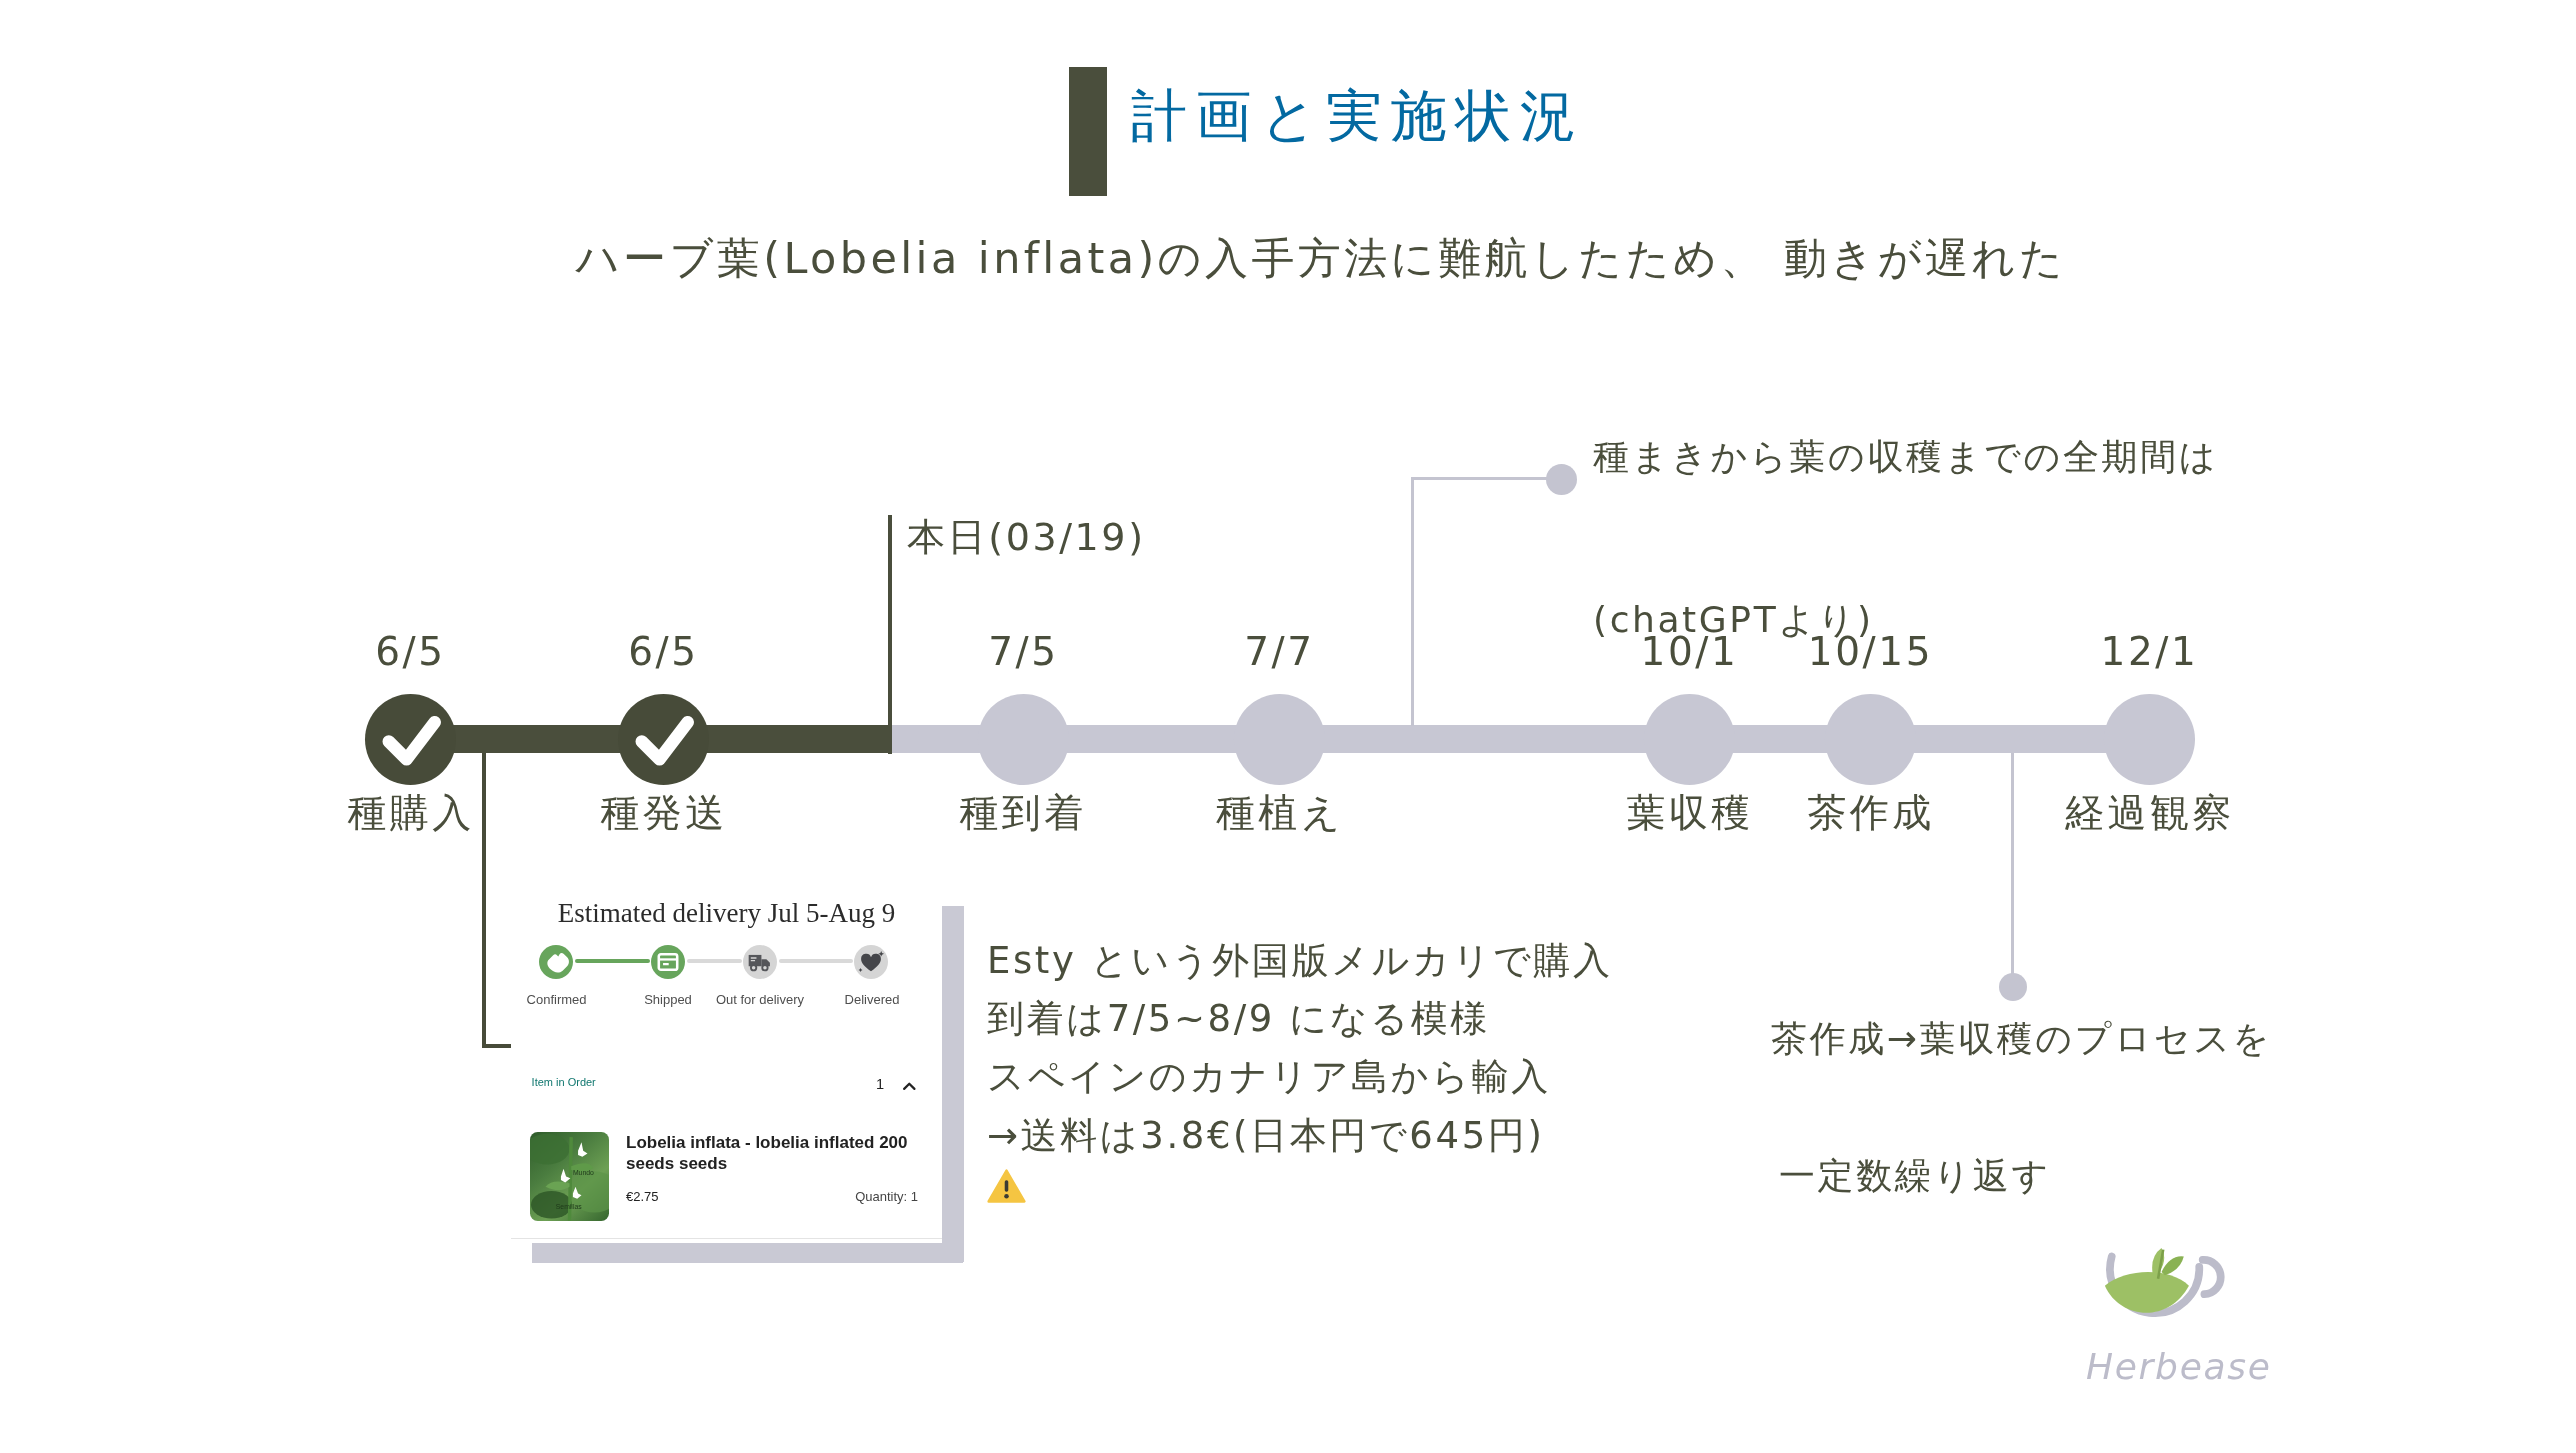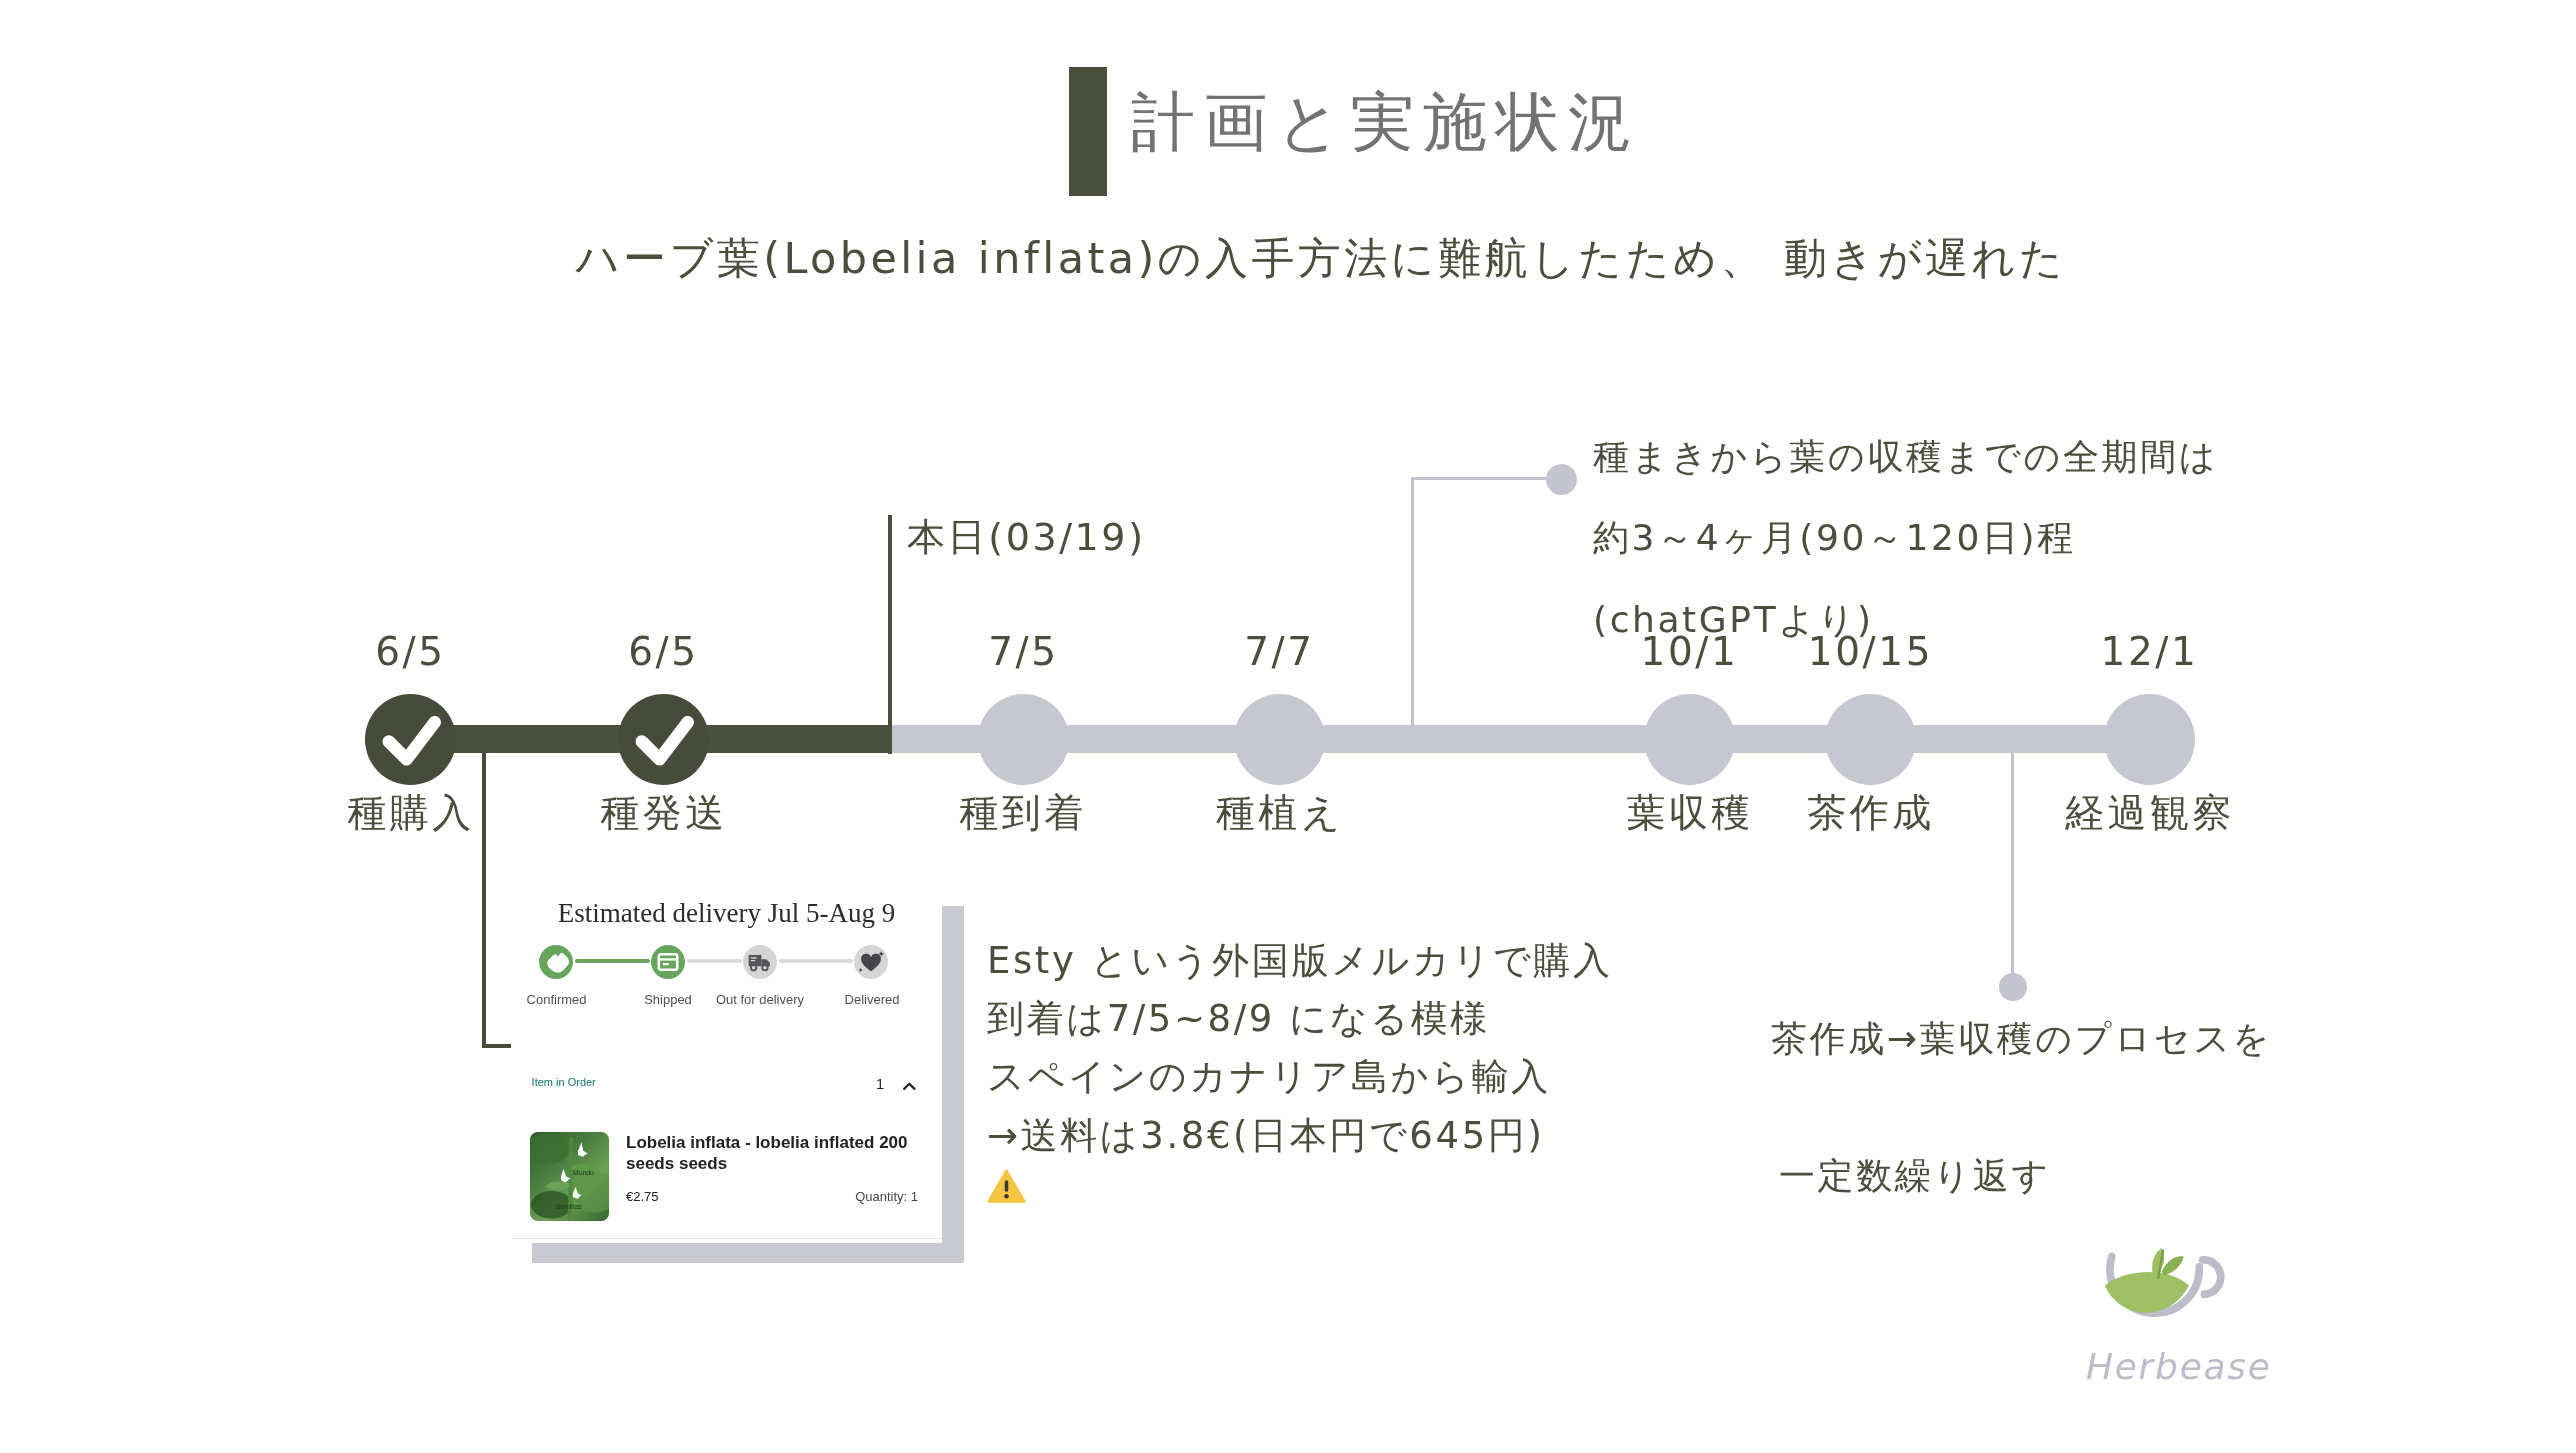--- a/index.html
+++ b/index.html
@@ -3,21 +3,21 @@
 <meta charset="utf-8">
 <style>
   html,body{margin:0;padding:0;background:#ffffff;}
   #canvas{position:relative;width:2576px;height:1453px;background:#ffffff;overflow:hidden;
           font-family:"DejaVu Sans","Liberation Sans",sans-serif;color:#4a4e3c;}
 
   .abs{position:absolute;}
 
   
   .title-bar{left:1069px;top:67px;width:38px;height:129px;background:#4a4e3c;}
-  .page-title{left:1131px;top:79px;font-size:64px;letter-spacing:8.6px;color:#737373;white-space:nowrap;}
+  .page-title{left:1131px;top:79px;font-size:56px;letter-spacing:8.6px;color:#0369a1;white-space:nowrap;}
 
   
   .intro-line{left:0;width:2576px;text-align:center;font-size:43px;letter-spacing:3.4px;color:#4a4e3c;white-space:nowrap;padding-left:33px;}
   .intro-1{top:230px;}
   .intro-2{top:319px;}
 
   
   .tl-bar{top:725px;height:28px;background:#c7c7d3;}
   .tl-bar.done{background:#4a4e3c;}
   .ms-circle{top:694px;width:91px;height:91px;border-radius:50%;background:#c7c7d3;}
@@ -83,21 +83,20 @@
   <div class="abs tl-bar" style="left:410px;width:1739px;"></div>
   <div class="abs tl-bar done" style="left:410px;width:480px;"></div>
 
   <div class="abs today-line"></div>
   <div class="abs today-label">本日(03/19)</div>
 
   <div class="abs conn" style="left:1411px;top:477px;width:3.4px;height:249px;"></div>
   <div class="abs conn" style="left:1411px;top:477px;width:142px;height:3.4px;"></div>
   <div class="abs conn-dot" style="left:1546px;top:464px;width:31px;height:31px;"></div>
   <div class="abs note" style="left:1593px;top:433px;">種まきから葉の収穫までの全期間は</div>
-  <div class="abs note" style="left:1593px;top:514px;">約3～4ヶ月(90～120日)程</div>
   <div class="abs note" style="left:1593px;top:596px;">(chatGPTより)</div>
 
   <div class="abs conn" style="left:2011px;top:753px;width:3.4px;height:221px;"></div>
   <div class="abs conn-dot" style="left:1999px;top:973px;width:28px;height:28px;"></div>
   <div class="abs note" style="left:1771px;top:1015px;">茶作成→葉収穫のプロセスを</div>
   <div class="abs note" style="left:1771px;top:1152px;margin-left:8px;">一定数繰り返す</div>
 
   <div class="abs conn dark" style="left:482px;top:753px;width:4.3px;height:294px;"></div>
   <div class="abs conn dark" style="left:482px;top:1044px;width:41px;height:4.3px;"></div>
   <div class="abs conn-dot dark" style="left:518px;top:1030px;width:32px;height:32px;"></div>

